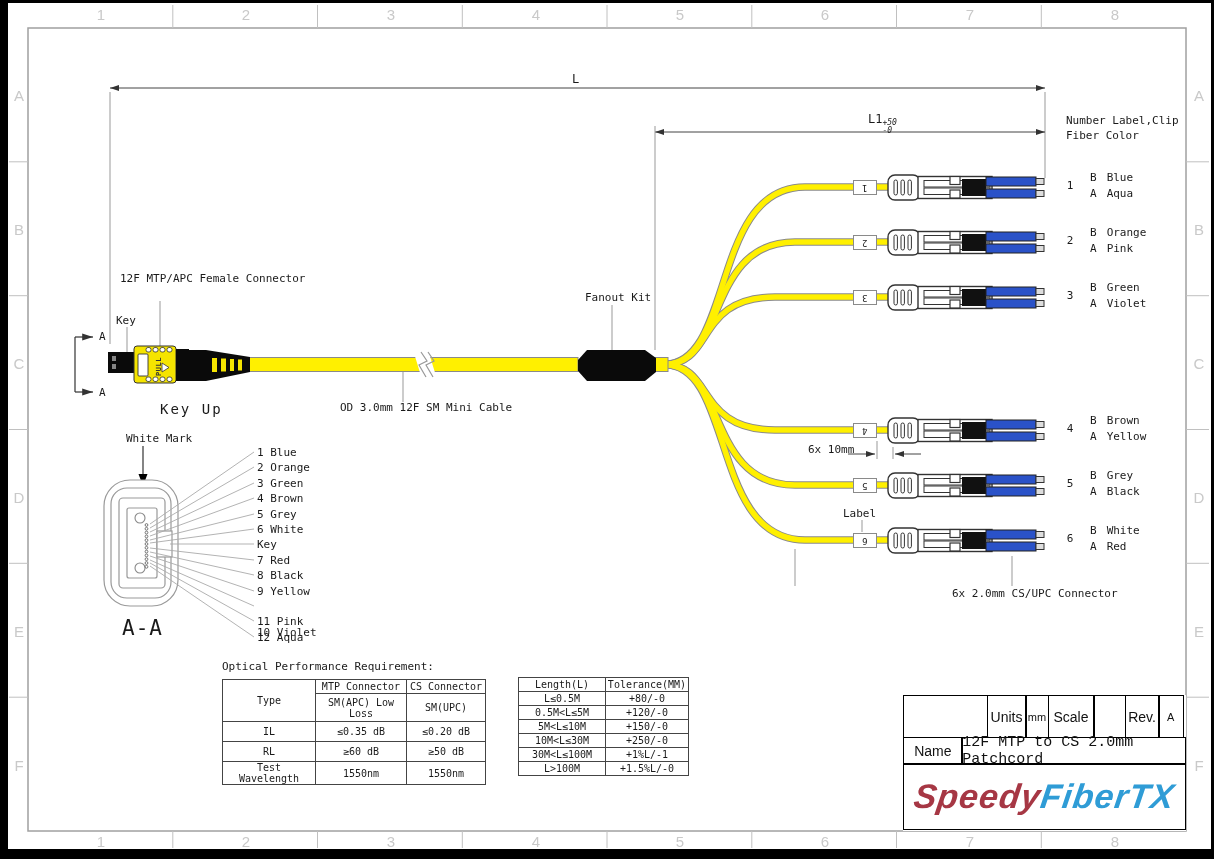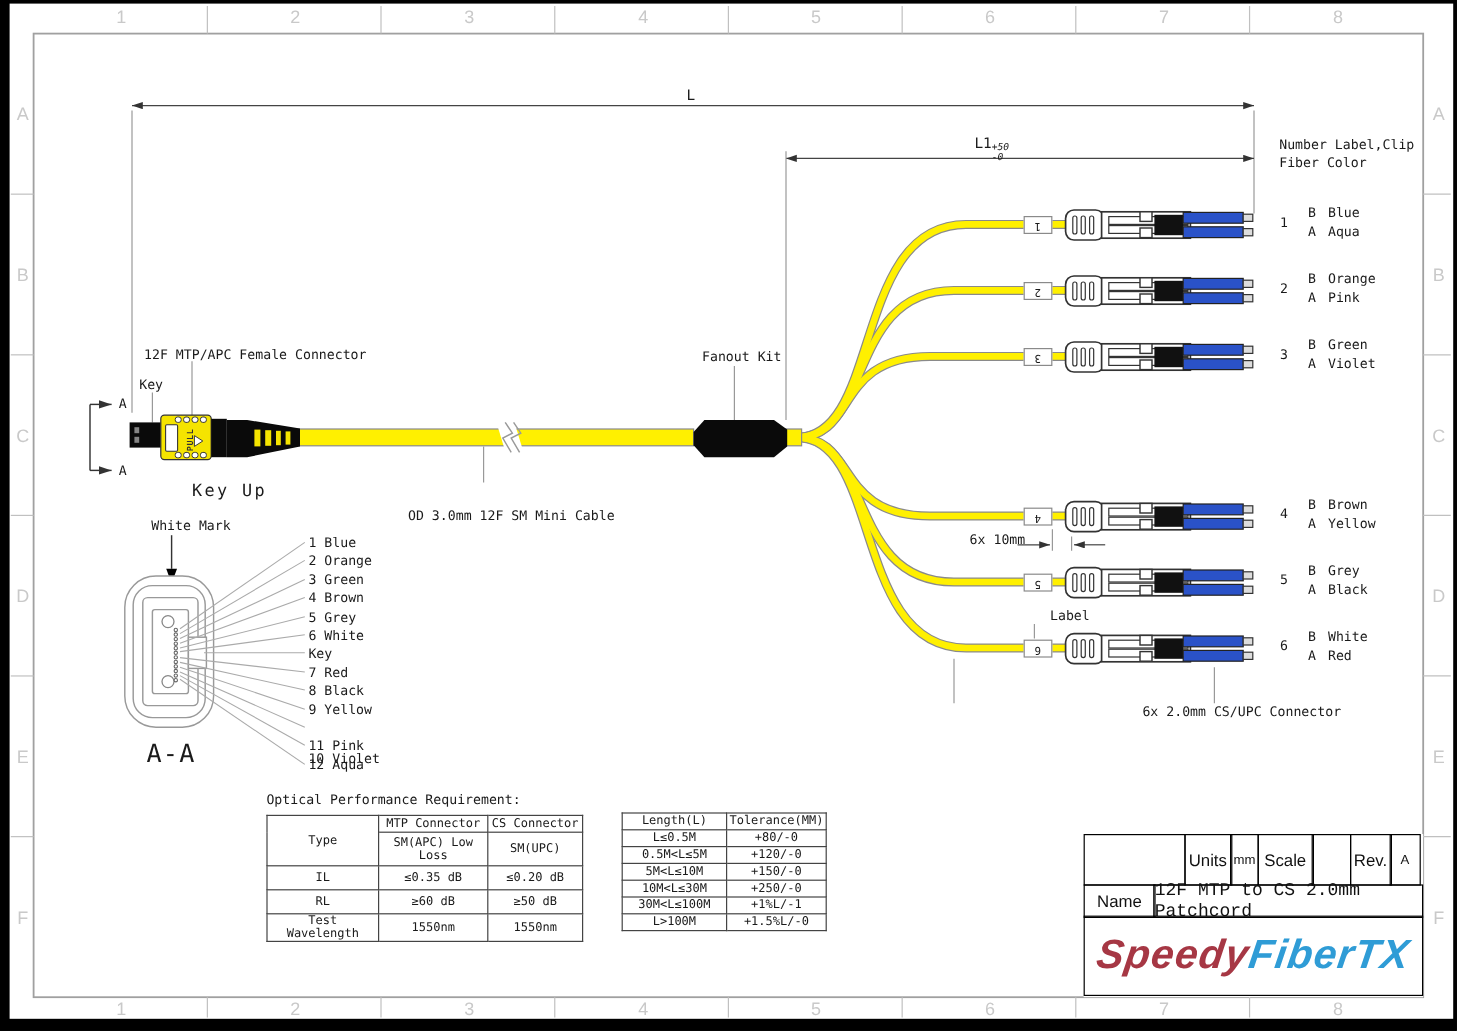--- a/index.html
+++ b/index.html
@@ -257,41 +257,41 @@
   <div class="grid-lbl" style="left:10px;top:623px">E</div>
   <div class="grid-lbl" style="left:10px;top:757px">F</div>
   <div class="grid-lbl" style="left:1190px;top:87px">A</div>
   <div class="grid-lbl" style="left:1190px;top:221px">B</div>
   <div class="grid-lbl" style="left:1190px;top:355px">C</div>
   <div class="grid-lbl" style="left:1190px;top:489px">D</div>
   <div class="grid-lbl" style="left:1190px;top:623px">E</div>
   <div class="grid-lbl" style="left:1190px;top:757px">F</div>
 
   <div class="lbl dim" style="left:572px;top:72px">L</div>
-  <div class="lbl dim" style="left:812px;top:112px">
+  <div class="lbl dim" style="left:868px;top:112px">
     <span>L1</span><span class="tolcol">
         <i>+50</i>
         <i>-0</i>
       </span>
   </div>
   <div class="lbl" style="left:808px;top:443px">6x 10mm</div>
 
-  <div class="lbl" style="left:120px;top:289px">12F MTP/APC Female Connector</div>
+  <div class="lbl" style="left:120px;top:272px">12F MTP/APC Female Connector</div>
   <div class="lbl" style="left:116px;top:314px">Key</div>
   <div class="lbl" style="left:99px;top:330px">A</div>
   <div class="lbl" style="left:99px;top:386px">A</div>
   <div class="lbl keyup" style="left:128px;top:401px">Key Up</div>
   <div class="pull" style="left:155px;top:376px">PULL</div>
-  <div class="lbl" style="left:340px;top:423px">OD 3.0mm 12F SM Mini Cable</div>
+  <div class="lbl" style="left:340px;top:401px">OD 3.0mm 12F SM Mini Cable</div>
   <div class="lbl" style="left:585px;top:291px">Fanout Kit</div>
   <div class="lbl hdr2" style="left:1066px;top:113px">
     <div>Number Label,Clip</div>
     <div>Fiber Color</div>
   </div>
-  <div class="lbl" style="left:875px;top:507px">Label</div>
+  <div class="lbl" style="left:843px;top:507px">Label</div>
   <div class="lbl" style="left:952px;top:587px">6x 2.0mm CS/UPC Connector</div>
   <div class="lbl" style="left:126px;top:432px">White Mark</div>
   <div class="lbl aa-title" style="left:122px;top:616px">A-A</div>
 
   <div class="lbl" style="left:257px;top:446px">1 Blue</div>
   <div class="lbl" style="left:257px;top:461px">2 Orange</div>
   <div class="lbl" style="left:257px;top:477px">3 Green</div>
   <div class="lbl" style="left:257px;top:492px">4 Brown</div>
   <div class="lbl" style="left:257px;top:508px">5 Grey</div>
   <div class="lbl" style="left:257px;top:523px">6 White</div>

